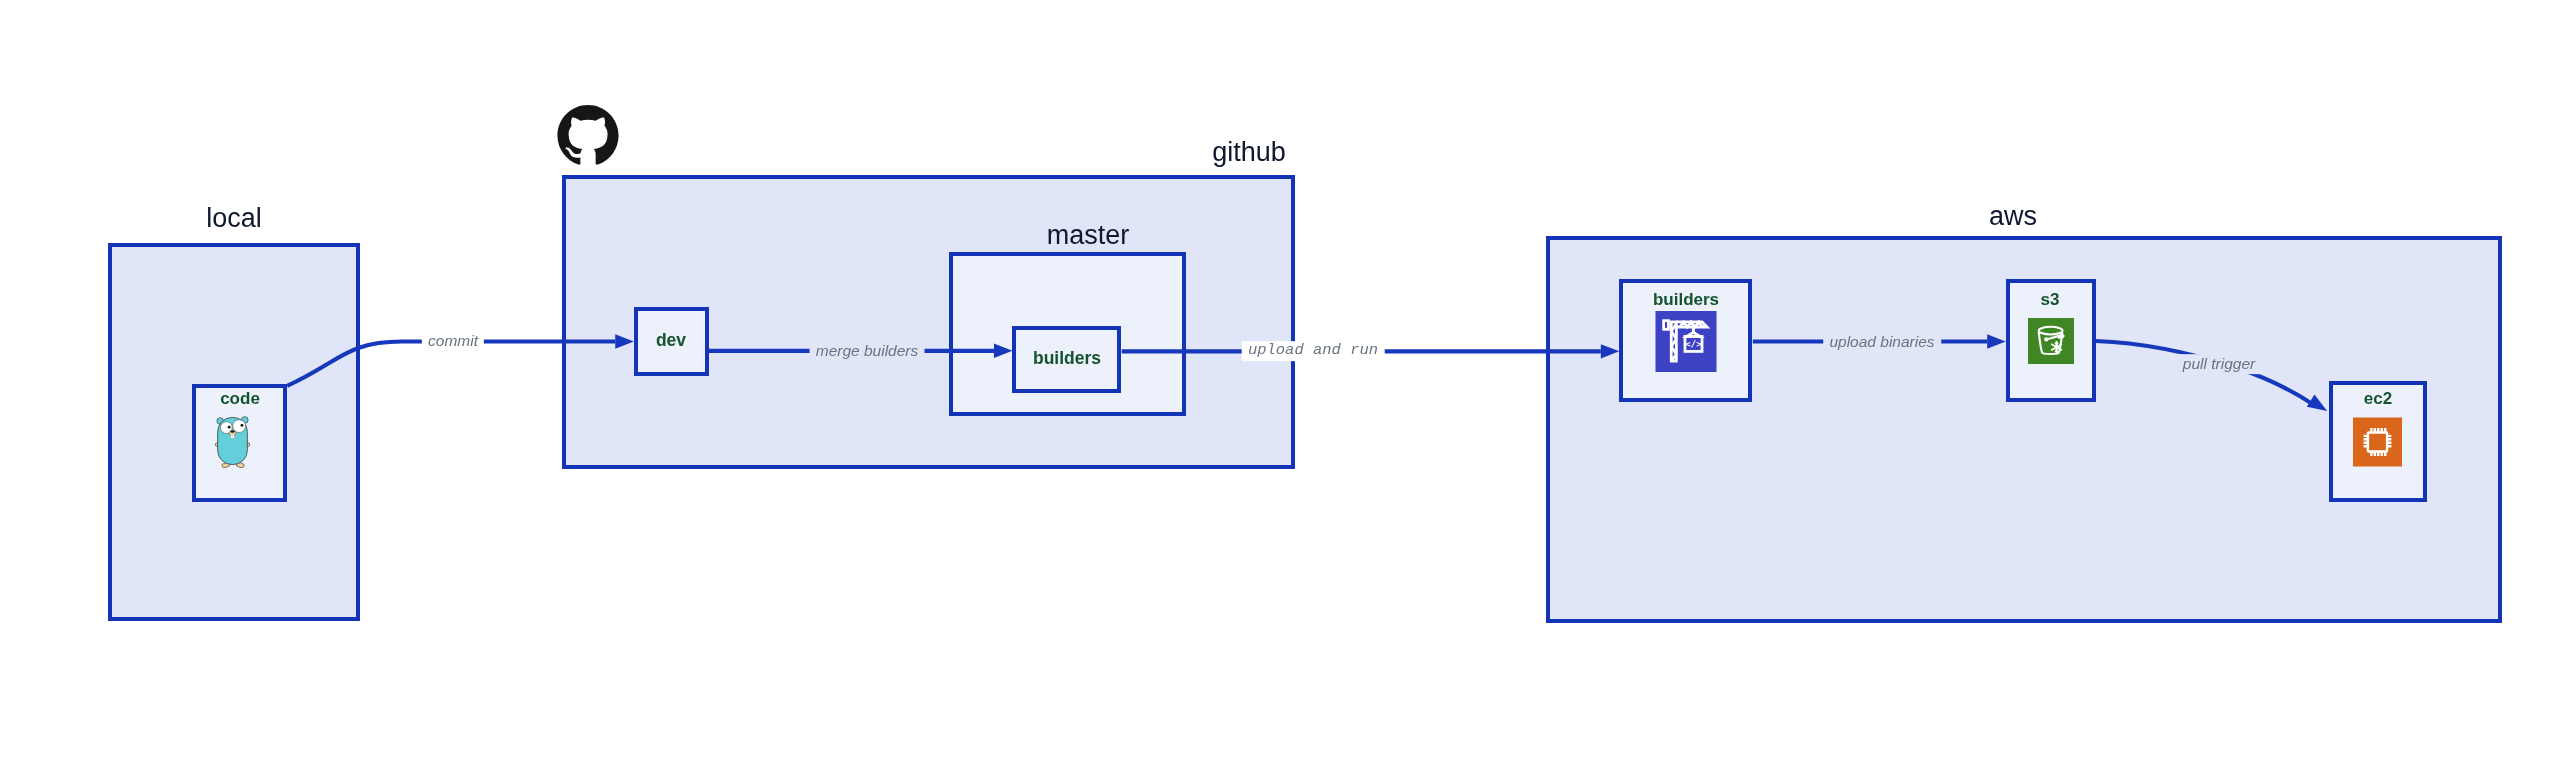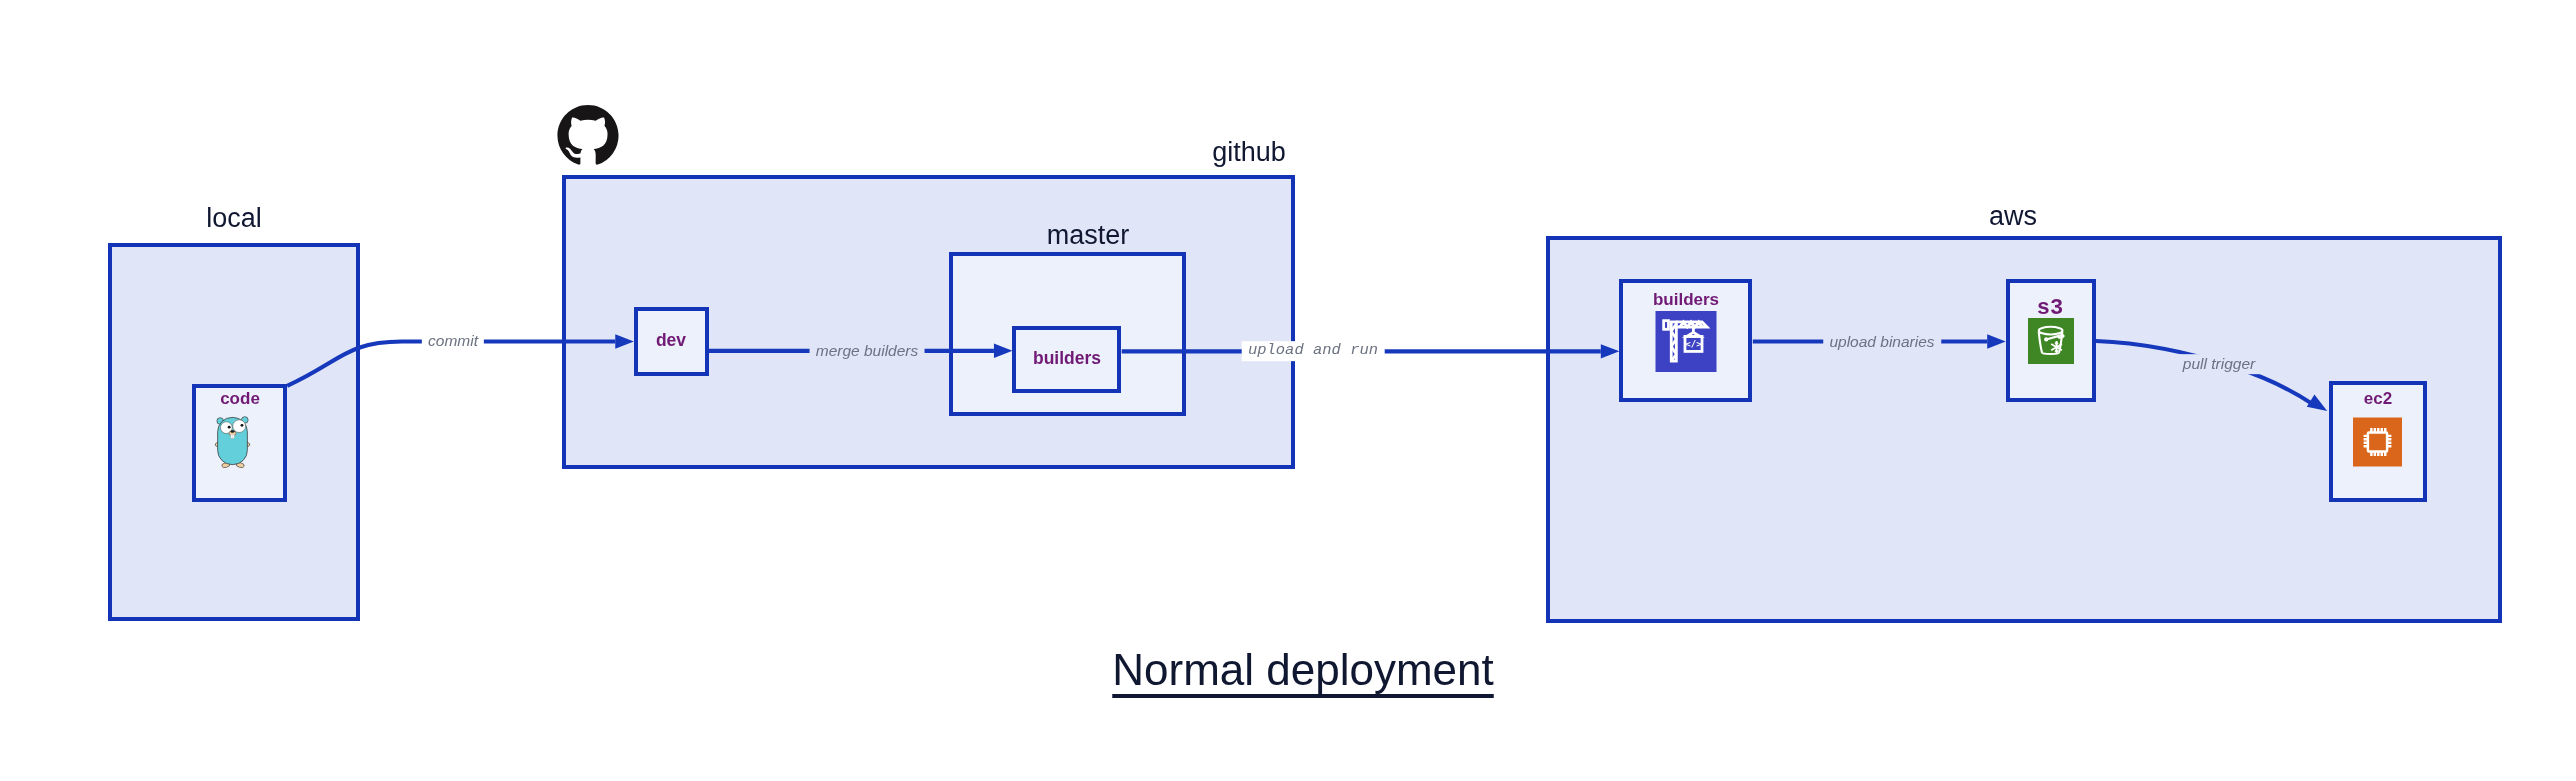--- a/index.html
+++ b/index.html
@@ -7,21 +7,21 @@
   .canvas{position:relative;width:2604px;height:781px;background:#ffffff;overflow:hidden;}
 
   
   .group-box{position:absolute;background:#e0e6f8;border:4.6px solid #1434b8;box-sizing:border-box;}
   
   .node-box{position:absolute;background:#edf1fb;border:4.1px solid #1434b8;box-sizing:border-box;}
 
   .group-label{position:absolute;transform:translate(-50%,-50%);font-size:27px;font-weight:400;
     color:#101731;white-space:nowrap;line-height:1;}
   .node-label{position:absolute;transform:translate(-50%,-50%);font-size:17.5px;font-weight:700;
-    color:#701a75;white-space:nowrap;line-height:1;}
+    color:#14532d;white-space:nowrap;line-height:1;}
   .edge-label{position:absolute;transform:translate(-50%,-50%);font-size:15.5px;font-style:italic;
     color:#6b7280;white-space:nowrap;line-height:1;padding:2.1px 6.2px;}
   .edge-label.on-white{background:#ffffff;}
   .edge-label.on-fill{background:#e0e6f8;}
 
   .icon-tile{position:absolute;}
   .lines-layer{position:absolute;left:0;top:0;width:2604px;height:781px;pointer-events:none;}
 
   .diagram-title{position:absolute;left:1303px;top:670px;transform:translate(-50%,-50%);
     font-size:44px;color:#101731;white-space:nowrap;line-height:1;
@@ -68,21 +68,21 @@
 
   <div class="group-label" style="left:234px;top:218px;">local</div>
   <div class="group-label" style="left:1249px;top:152px;">github</div>
   <div class="group-label" style="left:1088px;top:235px;">master</div>
   <div class="group-label" style="left:2013px;top:216px;">aws</div>
 
   <div class="node-label" style="left:240px;top:398px;font-size:17px;">code</div>
   <div class="node-label" style="left:671px;top:341px;">dev</div>
   <div class="node-label" style="left:1067px;top:359px;">builders</div>
   <div class="node-label" style="left:1686px;top:299px;font-size:17px;">builders</div>
-  <div class="node-label" style="left:2050px;top:309px;font-size:22px;font-family:Liberation Mono, monospace;">s3</div>
+  <div class="node-label" style="left:2050px;top:299px;font-size:17px;">s3</div>
   <div class="node-label" style="left:2378px;top:398px;font-size:17px;">ec2</div>
 
   <div class="edge-label on-white" style="left:453px;top:341px;">commit</div>
   <div class="edge-label on-fill" style="left:867px;top:351px;">merge builders</div>
   <div class="edge-label on-white" style="left:1313px;top:351px;font-family:Liberation Mono, monospace;">upload and run</div>
   <div class="edge-label on-fill" style="left:1882px;top:342px;">upload binaries</div>
   <div class="edge-label on-fill" style="left:2219px;top:364px;">pull trigger</div>
 
   <div class="icon-tile" style="left:557px;top:105px;width:62px;height:60px;">
     <svg viewBox="0 0 16 15.7" width="62" height="60" xmlns="http://www.w3.org/2000/svg">
@@ -162,16 +162,15 @@
       <g stroke="#ffffff" stroke-width="1.2" fill="none">
         <rect x="7.3" y="7.3" width="9.4" height="9.4" rx="0.5"></rect>
         <path d="M9 5.2 L9 7.3 M10.7 5.2 L10.7 7.3 M12.4 5.2 L12.4 7.3 M14.1 5.2 L14.1 7.3 M15.8 5.2 L15.8 7.3"></path>
         <path d="M9 16.7 L9 18.8 M10.7 16.7 L10.7 18.8 M12.4 16.7 L12.4 18.8 M14.1 16.7 L14.1 18.8 M15.8 16.7 L15.8 18.8"></path>
         <path d="M5.2 9 L7.3 9 M5.2 10.7 L7.3 10.7 M5.2 12.4 L7.3 12.4 M5.2 14.1 L7.3 14.1"></path>
         <path d="M16.7 9 L18.8 9 M16.7 10.7 L18.8 10.7 M16.7 12.4 L18.8 12.4 M16.7 14.1 L18.8 14.1"></path>
       </g>
     </svg>
   </div>
 
-  <div class="diagram-title">Normal deployment</div>
 
 </div>
 
 
 </body></html>

